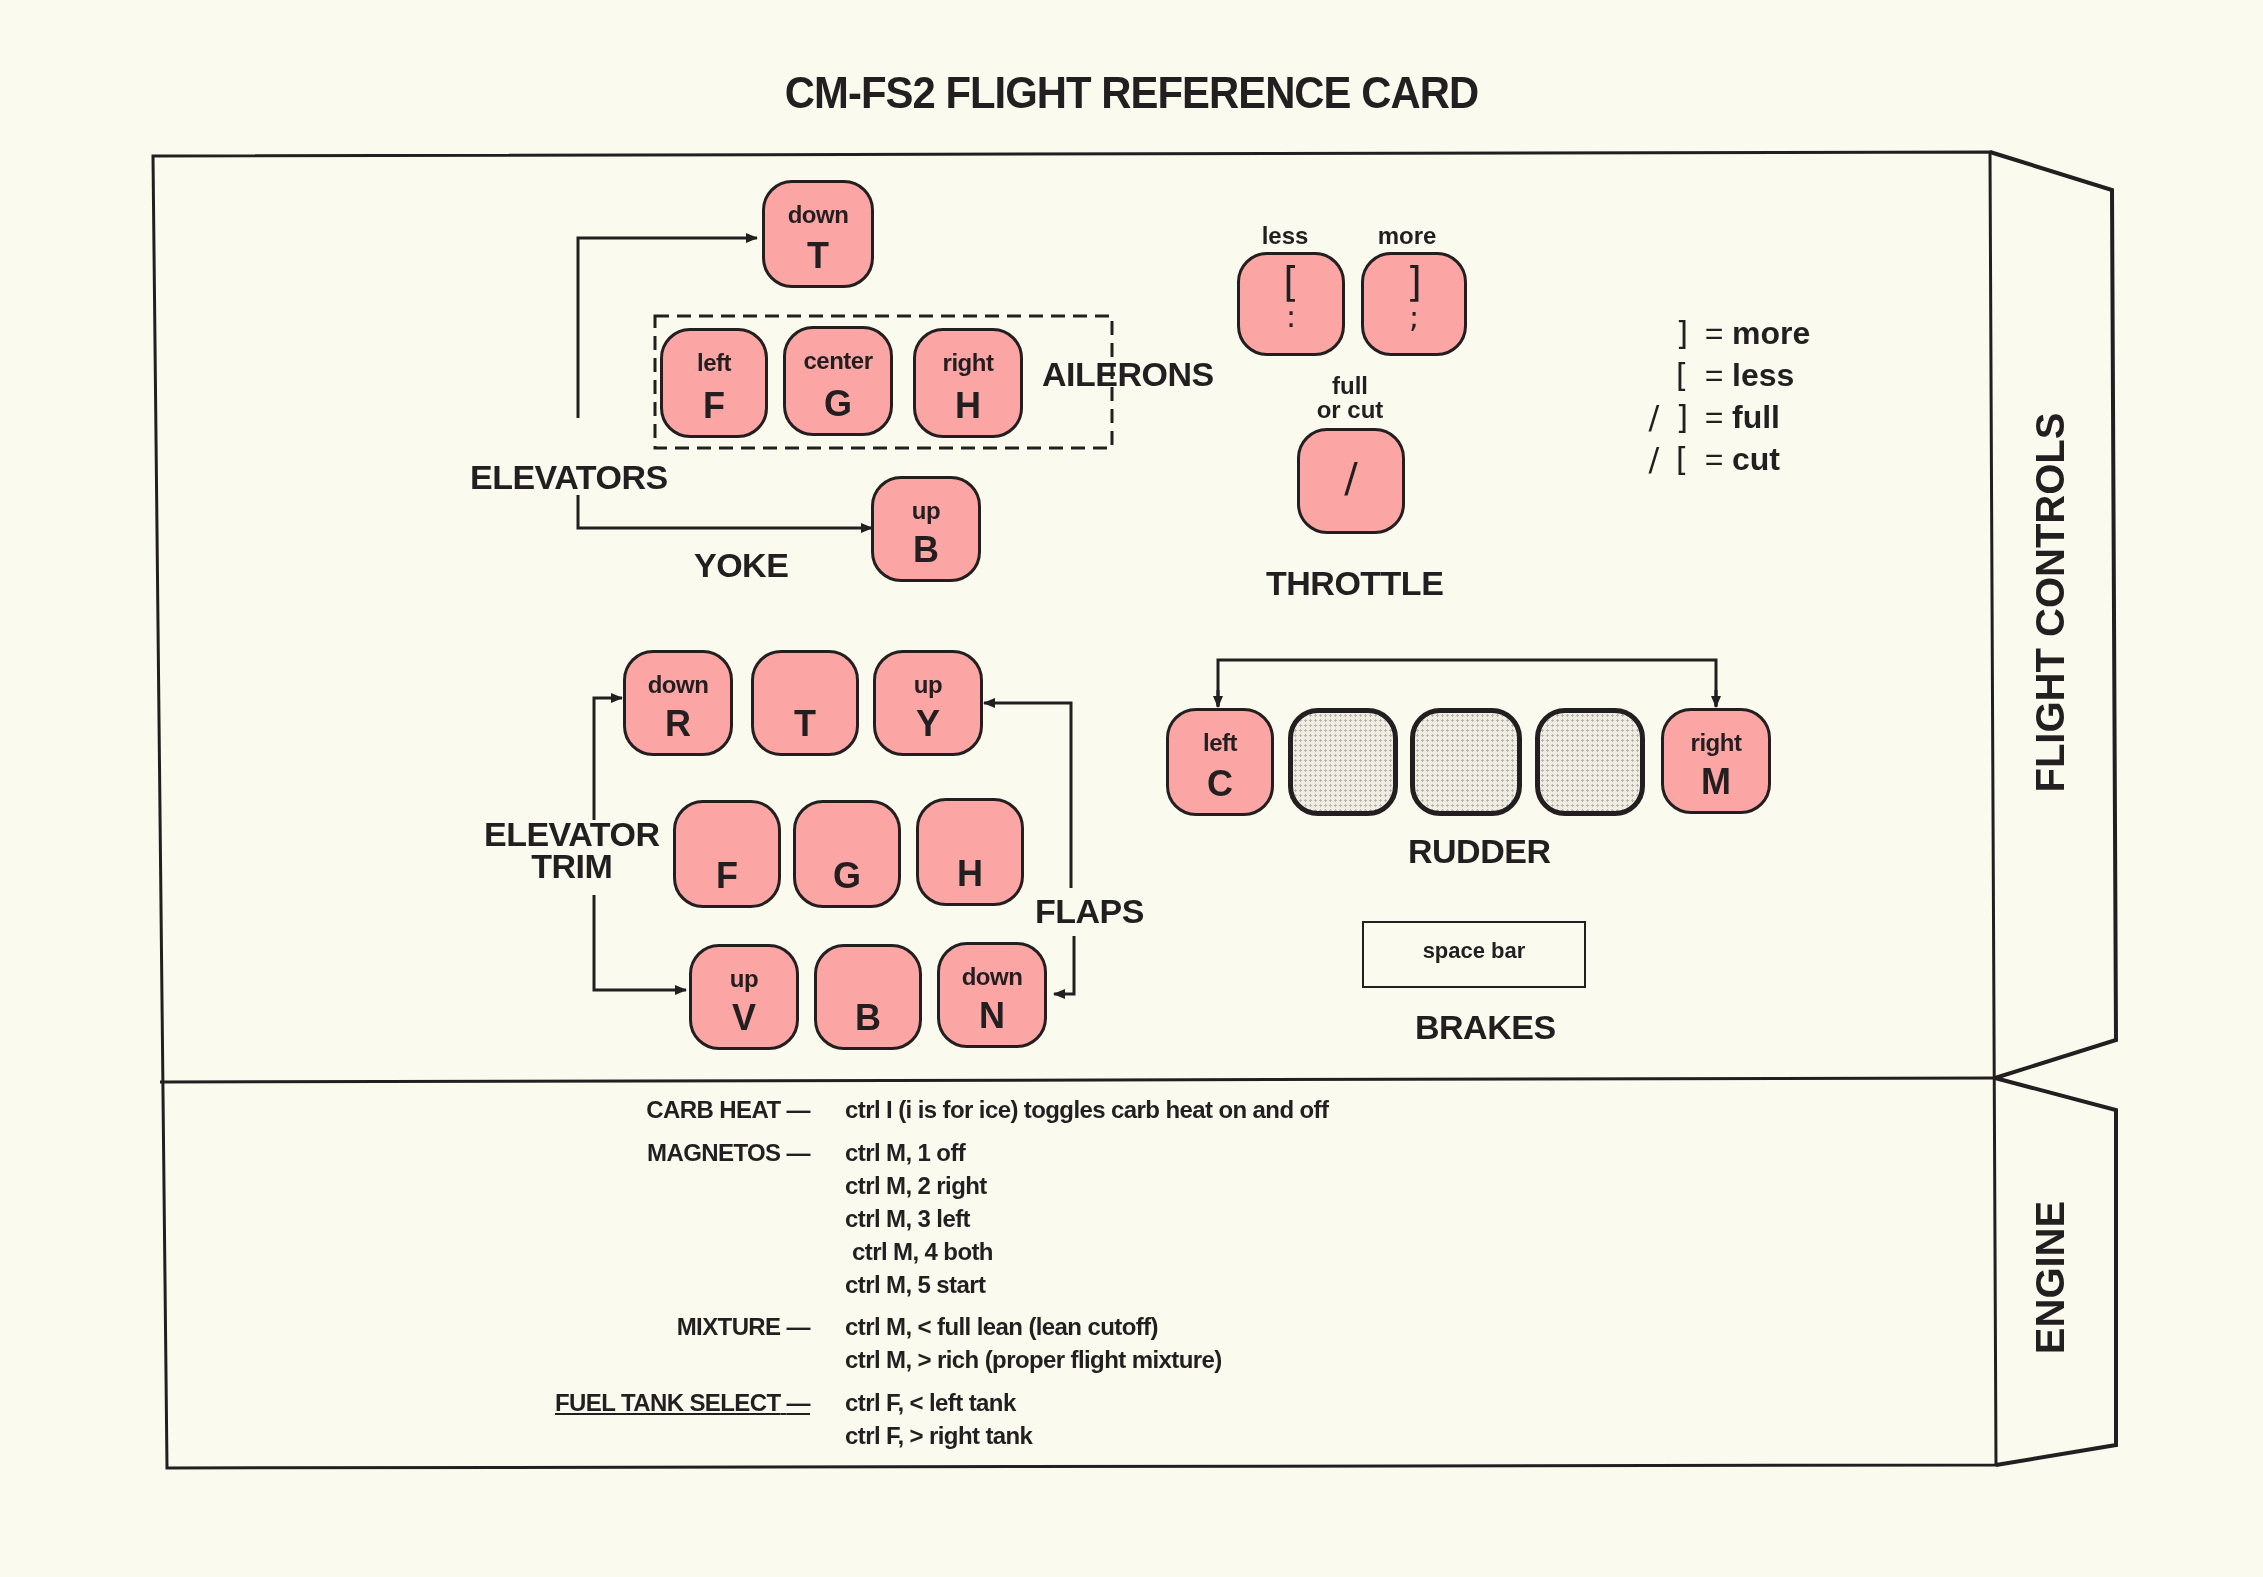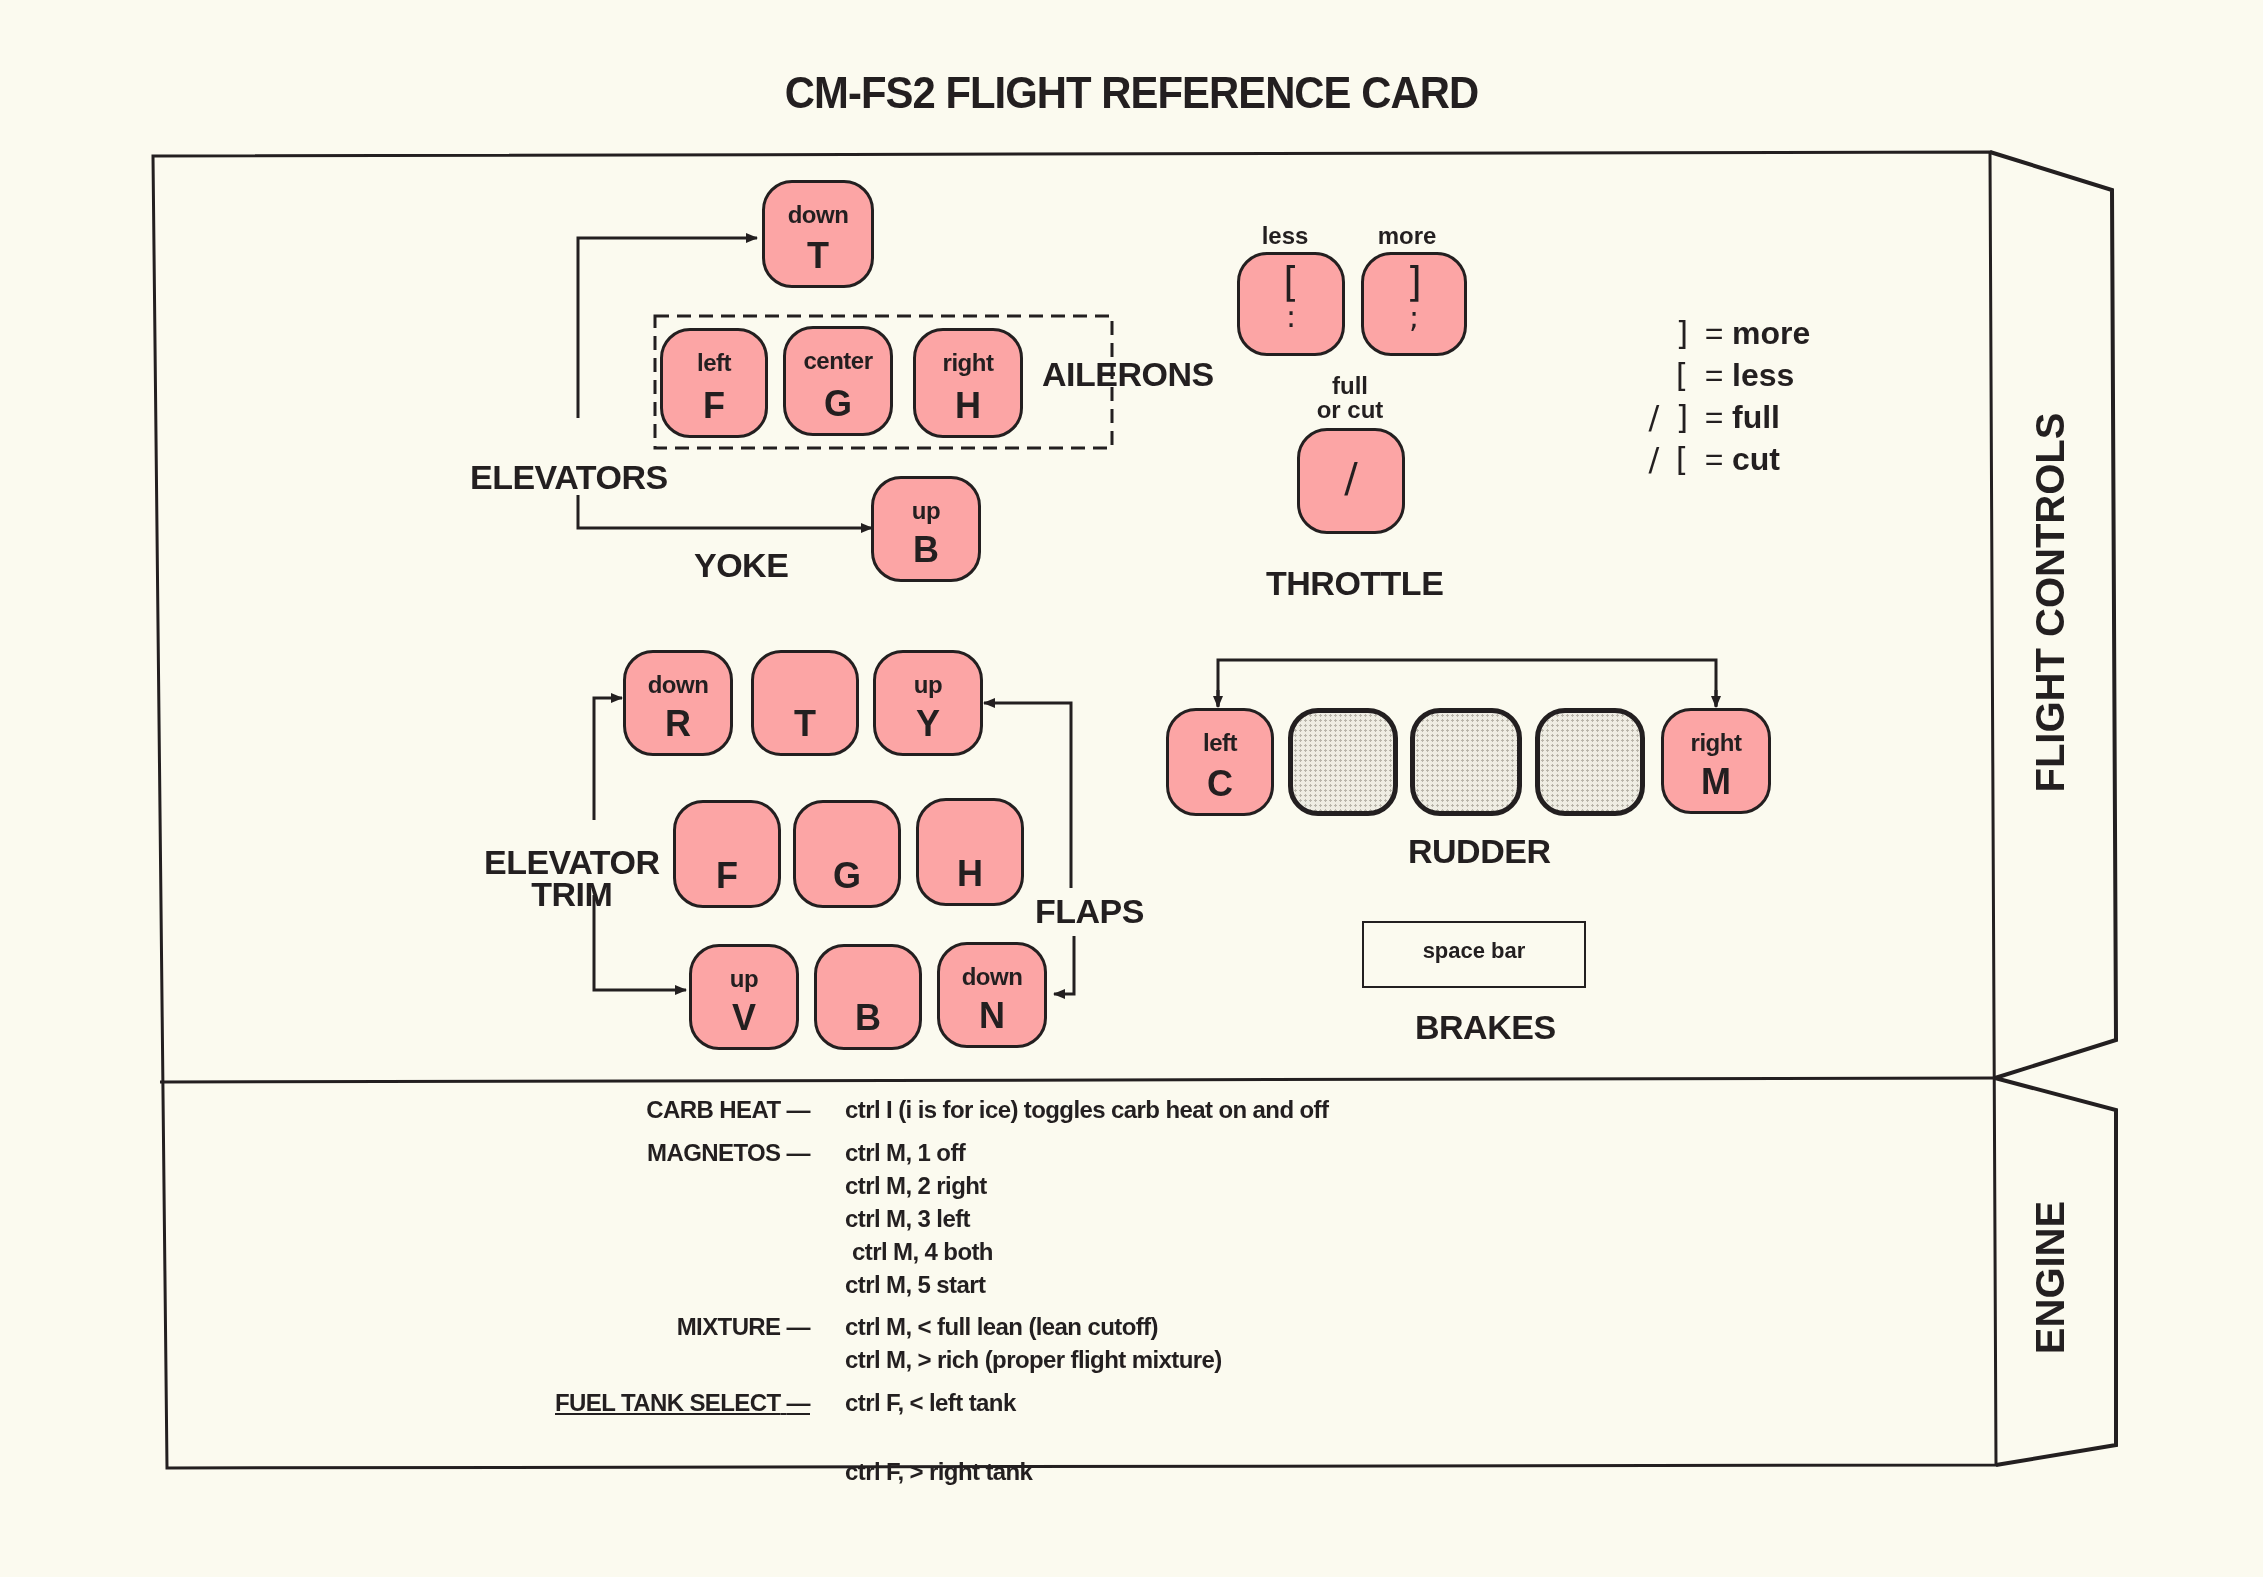--- a/index.html
+++ b/index.html
@@ -190,21 +190,21 @@
   <span class="letter">V</span>
 </div>
 <div class="key" style="left:814px;top:944px;width:108px;height:106px;">
   <span class="cap"></span>
   <span class="letter">B</span>
 </div>
 <div class="key" style="left:937px;top:942px;width:110px;height:106px;">
   <span class="cap">down</span>
   <span class="letter">N</span>
 </div>
-<div class="label" style="left:484px;top:818px;text-align:center;line-height:32px;margin-top:28px;">
+<div class="label" style="left:484px;top:818px;text-align:center;line-height:32px;">
   <div>ELEVATOR</div>
   <div>TRIM</div>
 </div>
 <div class="label" style="left:1035px;top:892px;">FLAPS</div>
 
 <div class="key" style="left:1166px;top:708px;width:108px;height:108px;">
   <span class="cap">left</span>
   <span class="letter">C</span>
 </div>
 <div class="key shaded" style="left:1288px;top:708px;width:110px;height:108px;"></div>
@@ -231,13 +231,13 @@
 <div class="engine-line" style="left:845px;top:1205px;">ctrl M, 3 left</div>
 <div class="engine-line" style="left:852px;top:1238px;">ctrl M, 4 both</div>
 <div class="engine-line" style="left:845px;top:1271px;">ctrl M, 5 start</div>
 
 <div class="engine-line engine-label" style="left:450px;top:1313px;"><span>MIXTURE</span> <span>—</span></div>
 <div class="engine-line" style="left:845px;top:1313px;">ctrl M, &lt; full lean (lean cutoff)</div>
 <div class="engine-line" style="left:845px;top:1346px;">ctrl M, &gt; rich (proper flight mixture)</div>
 
 <div class="engine-line engine-label" style="left:450px;top:1389px;text-decoration:underline;"><span>FUEL TANK SELECT</span> <span>—</span></div>
 <div class="engine-line" style="left:845px;top:1389px;">ctrl F, &lt; left tank</div>
-<div class="engine-line" style="left:845px;top:1422px;margin-top:36px;">ctrl F, &gt; right tank</div>
+<div class="engine-line" style="left:845px;top:1422px;">ctrl F, &gt; right tank</div>
 
 </body></html>

